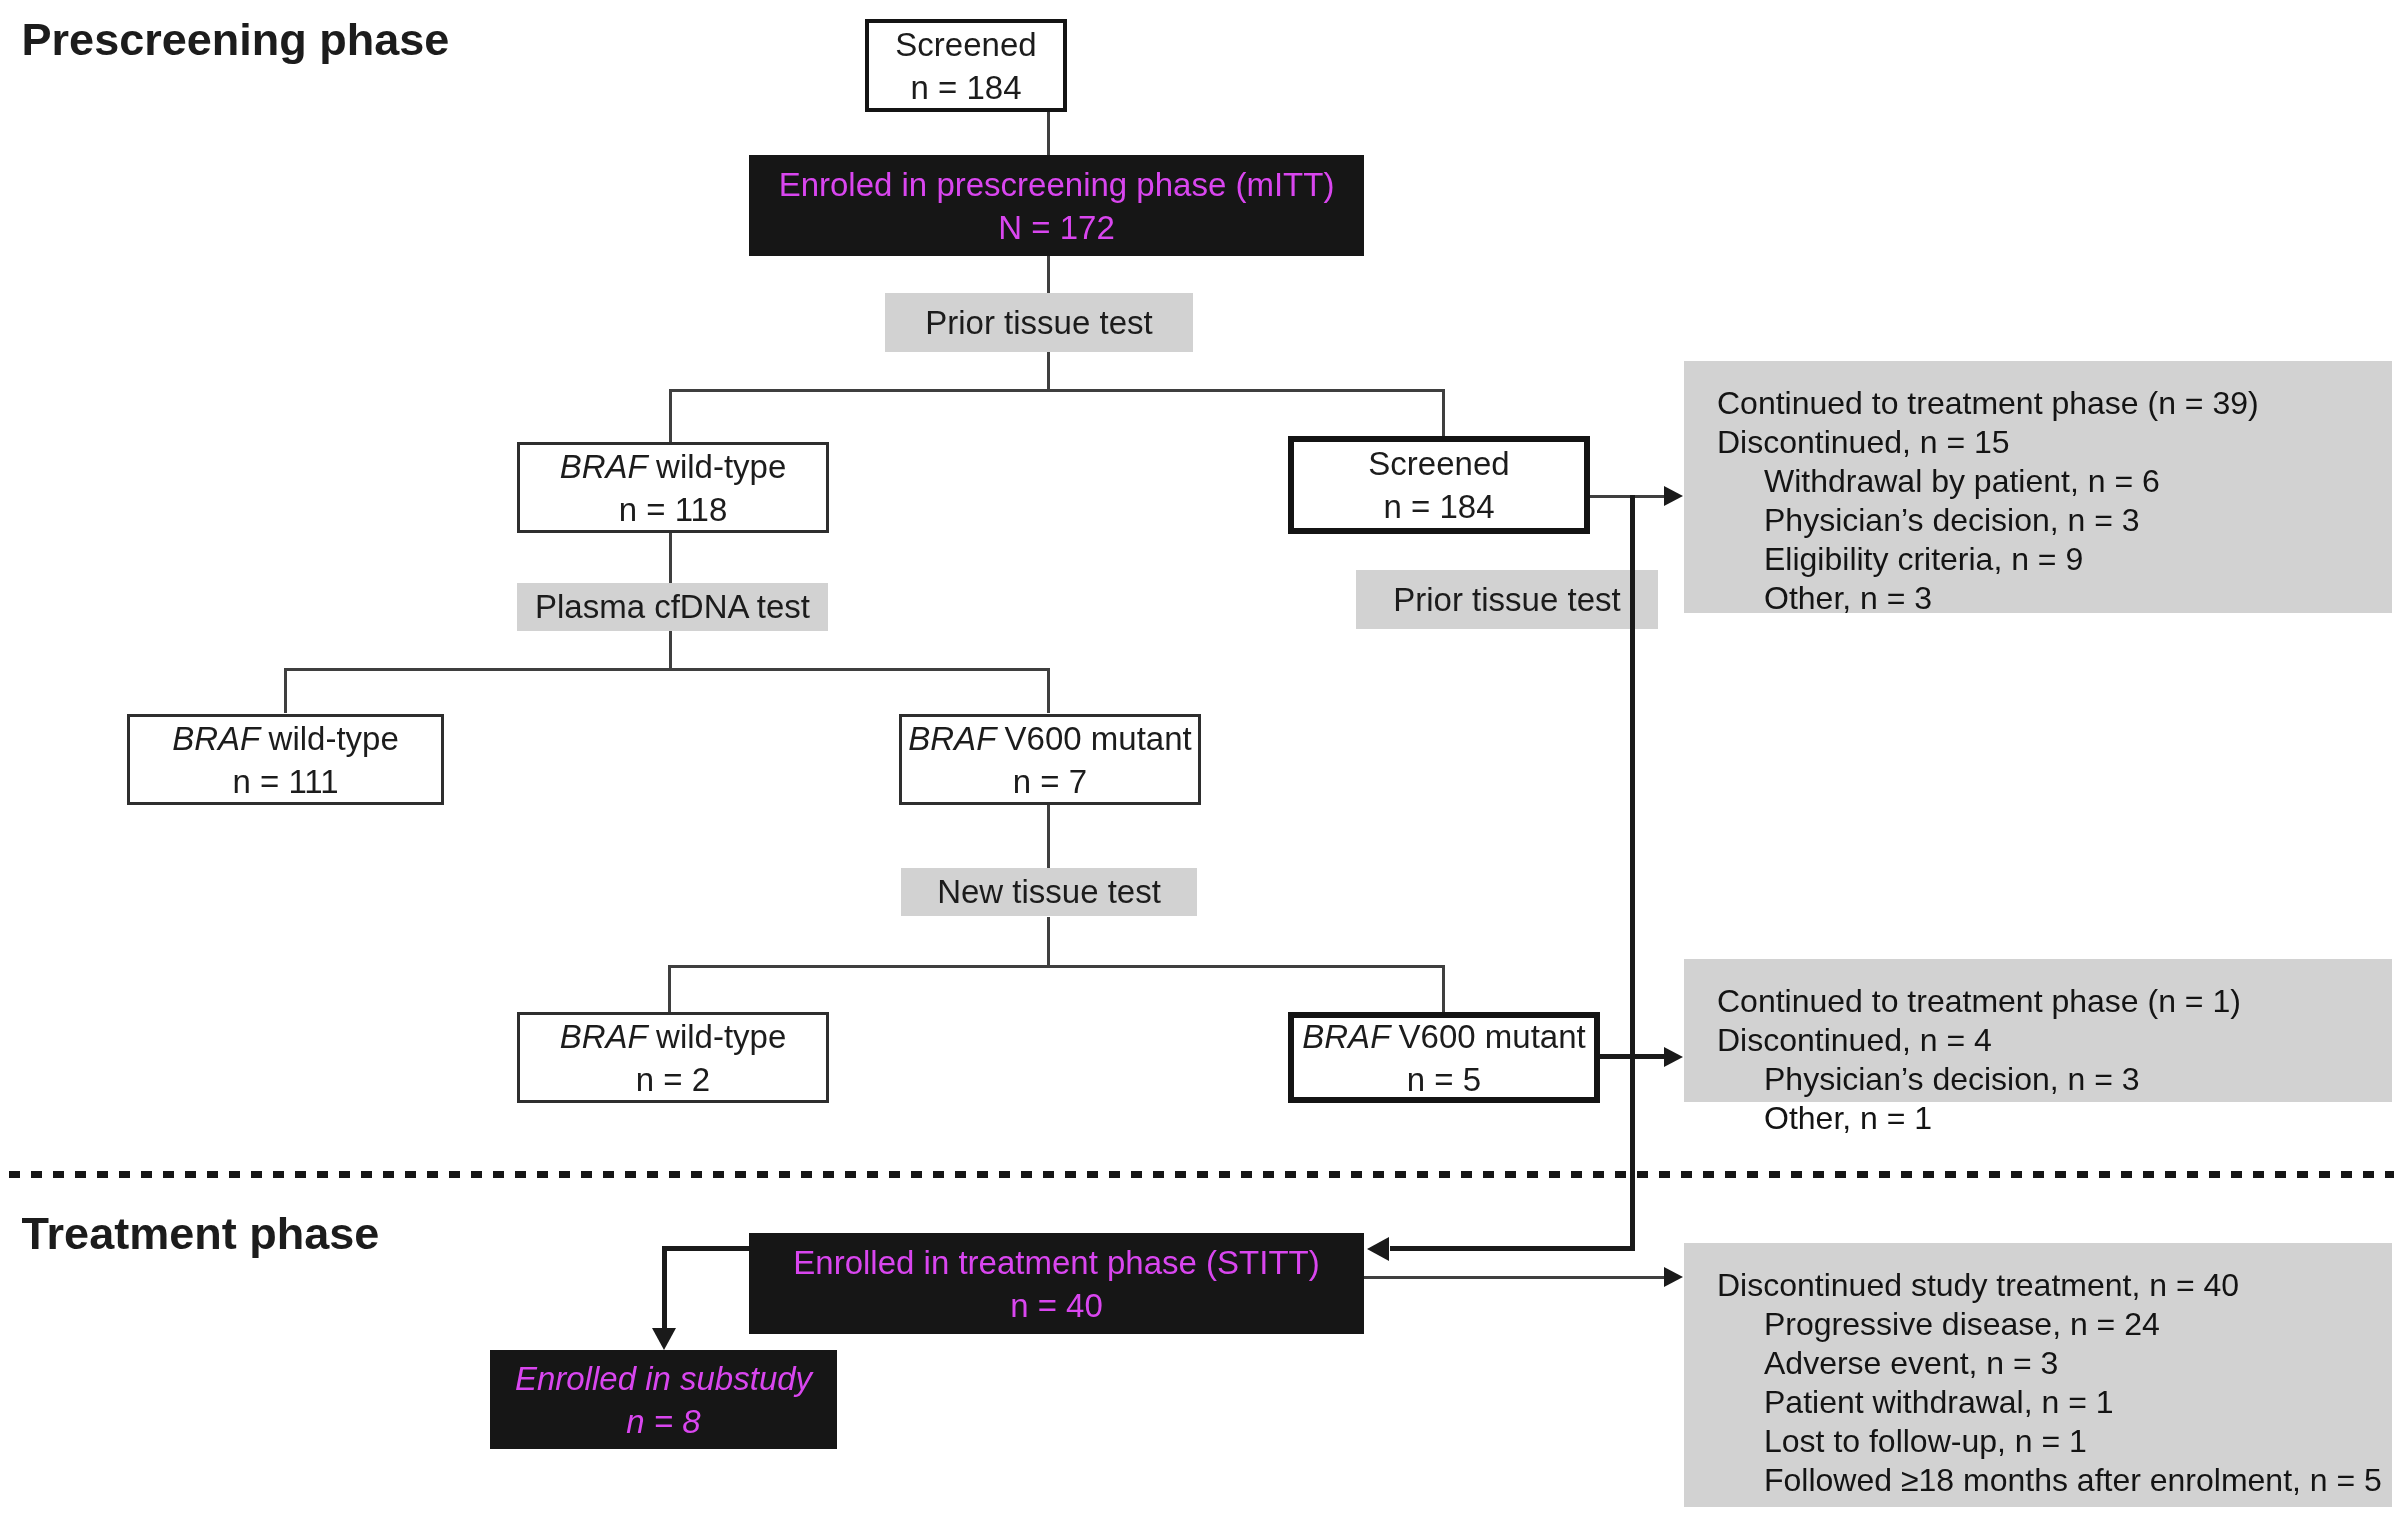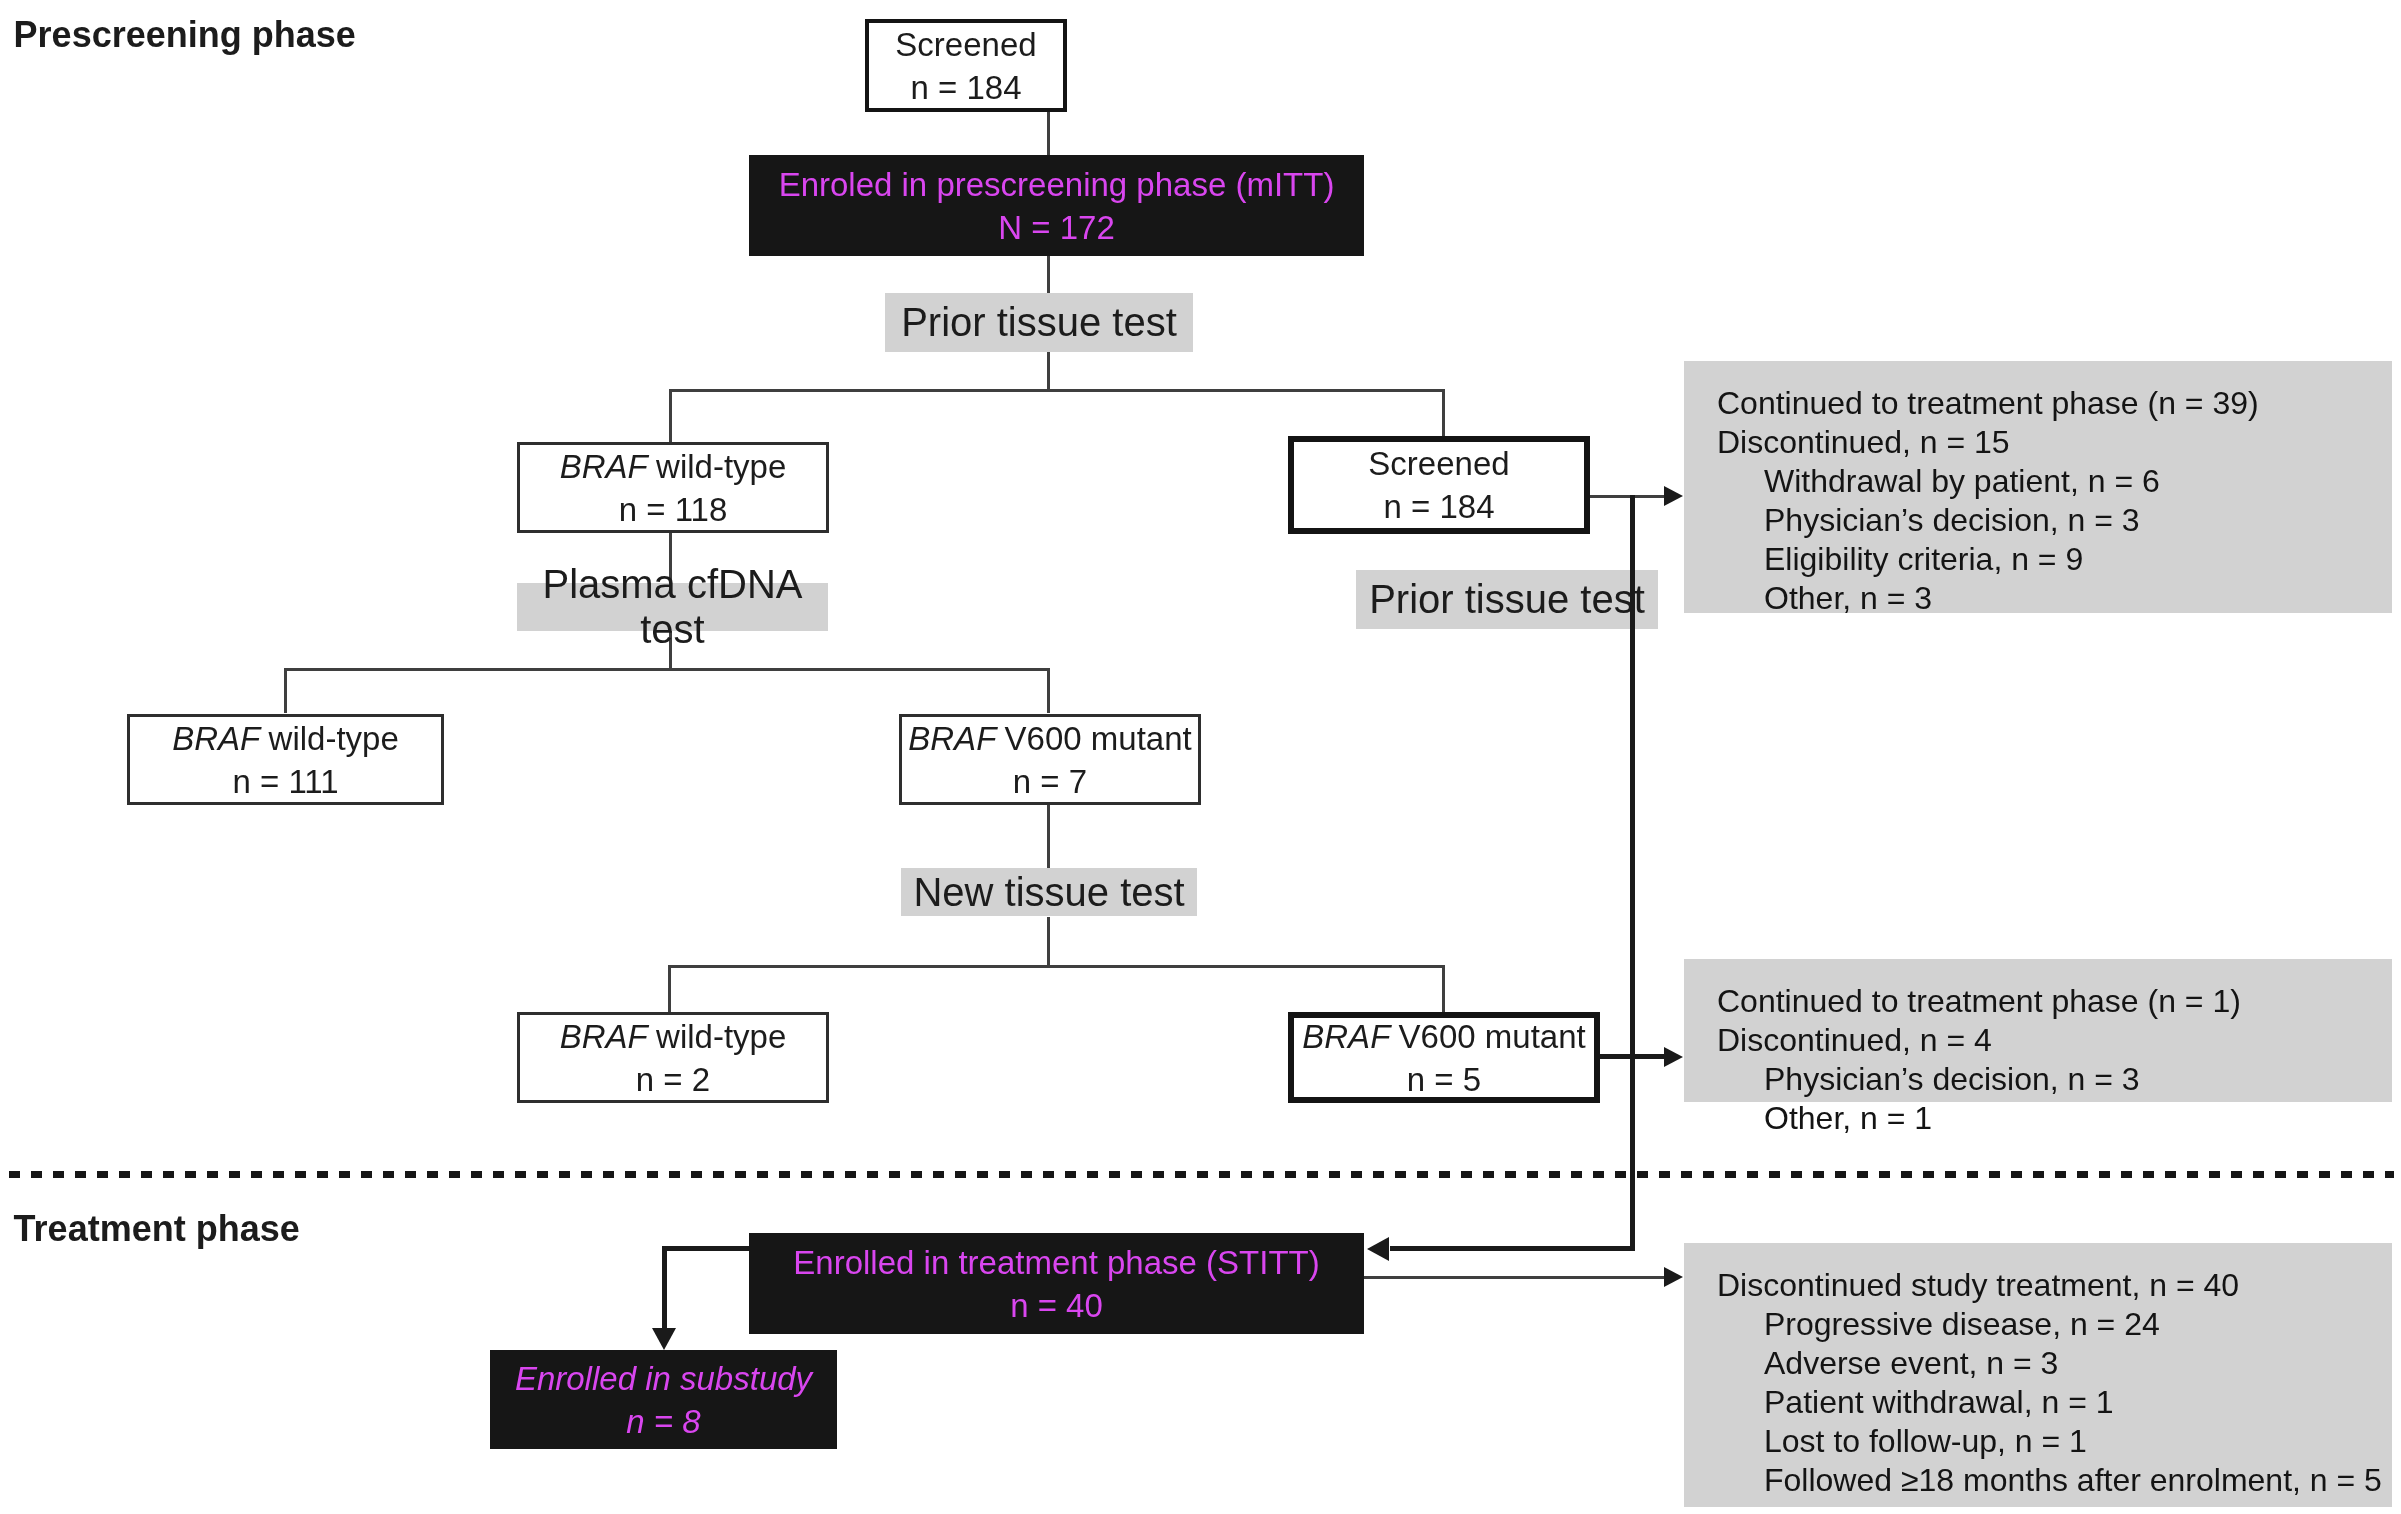--- a/index.html
+++ b/index.html
@@ -1,37 +1,37 @@
 <!DOCTYPE html>
 <html style="font-size:12px"><head>
 <meta charset="utf-8">
 <style>
   html,body{margin:0;padding:0;background:#ffffff;}
   #canvas{
     position:relative;width:2401px;height:1515px;background:#ffffff;
     font-family:"Liberation Sans", sans-serif;color:#1a1a1a;overflow:hidden;
   }
   .phase-title{
-    position:absolute;font-size:36px;font-weight:bold;color:#1c1c1c;letter-spacing:0;
+    position:absolute;font-size:45px;font-weight:bold;color:#1c1c1c;letter-spacing:0;margin-left:8px;
   }
   
   .node{
     position:absolute;background:#ffffff;border:3px solid #2e2e2e;
     display:flex;flex-direction:column;justify-content:center;align-items:center;
     font-size:33px;line-height:43px;text-align:center;box-sizing:border-box;color:#1c1c1c;
   }
   .node.thick{border:6.8px solid #141414;}
   .node.medium{border:4.5px solid #141414;}
   .node.black{
     background:#161616;border:none;color:#d946ef;
   }
   .node.black.italic{font-style:italic;}
   .glabel{
     position:absolute;background:#d2d2d2;display:flex;justify-content:center;align-items:center;
-    font-size:40px;color:#1c1c1c;box-sizing:border-box;text-align:center;
+    font-size:33px;color:#1c1c1c;box-sizing:border-box;text-align:center;
   }
   .gnote{
     position:absolute;background:#d2d2d2;box-sizing:border-box;
     padding:22.7px 30px 0 33px;font-size:32px;line-height:39px;color:#141414;
   }
   .gnote .ln{white-space:nowrap;}
   .gnote .ind{padding-left:47px;}
   .gene{margin-right:8.3px;}
   
   .vline,.hline{position:absolute;background:#3f3f3f;}

